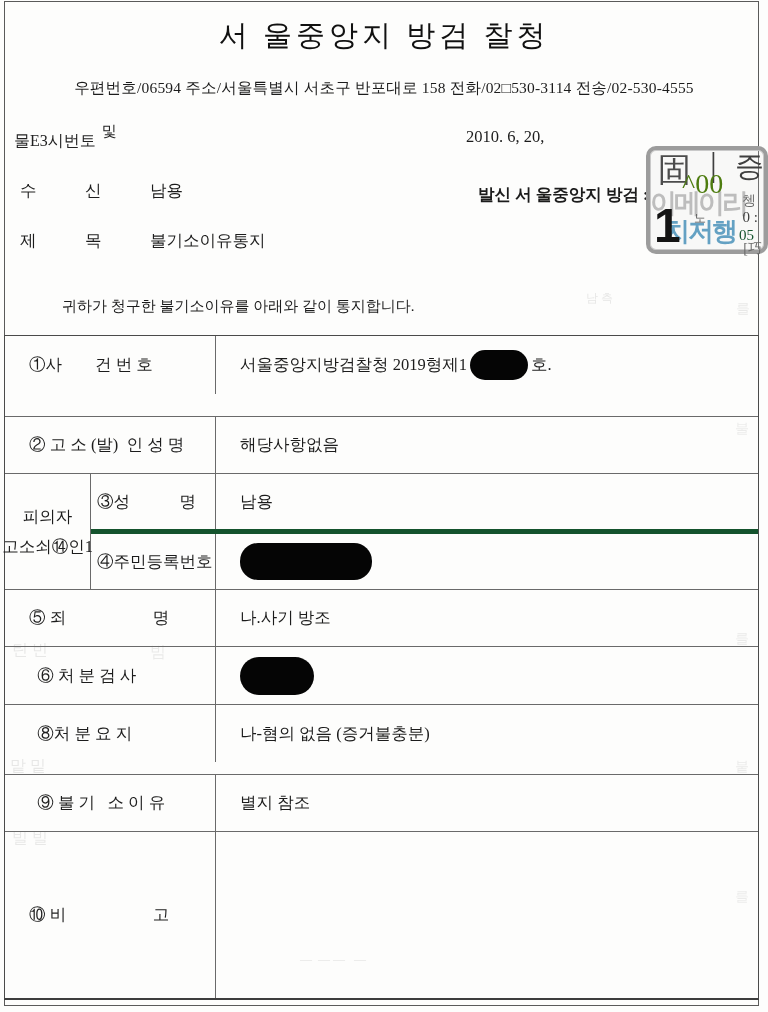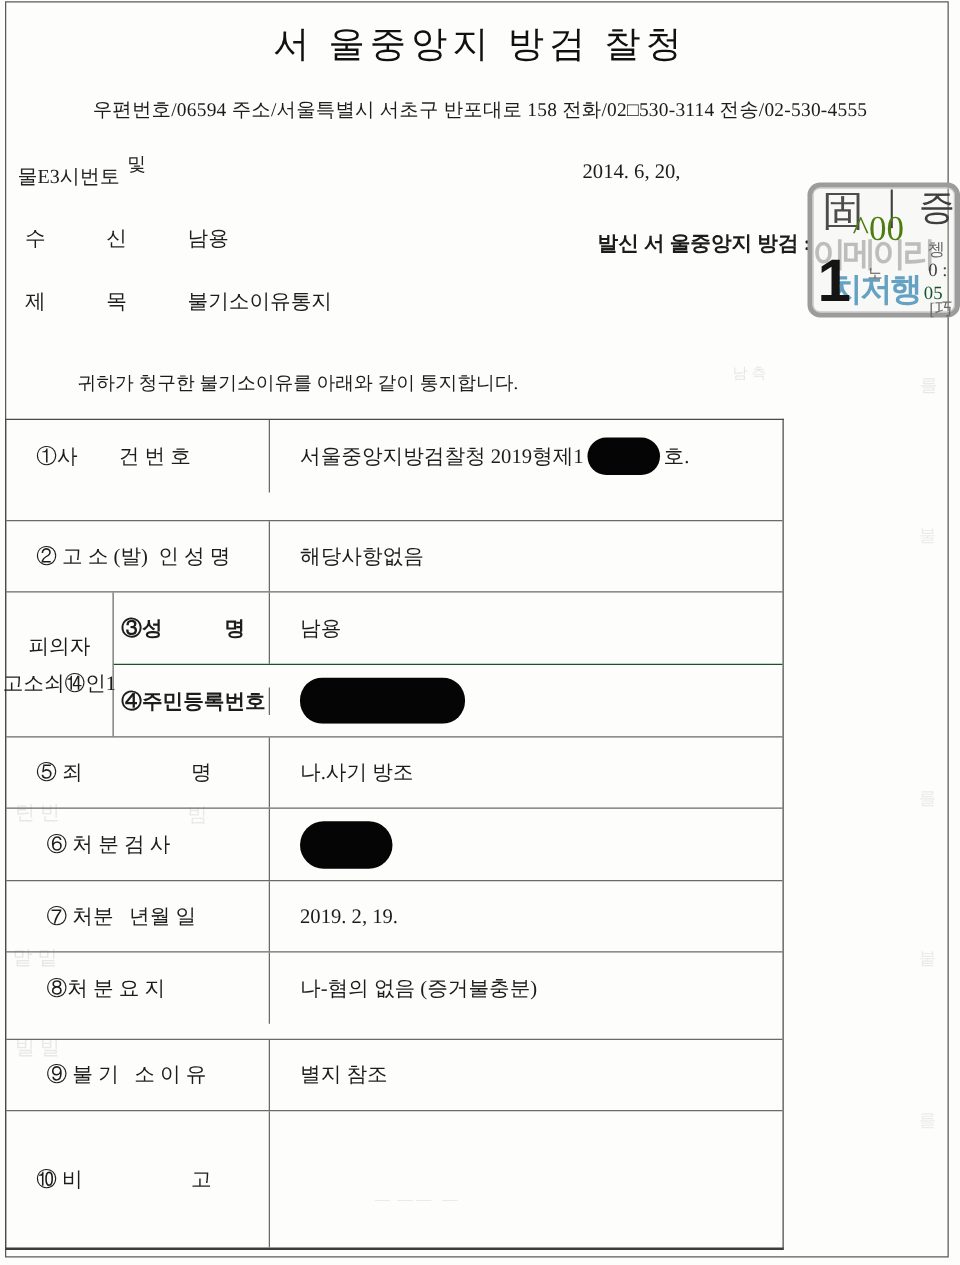--- a/index.html
+++ b/index.html
@@ -51,21 +51,21 @@
   .st-r4 { right:2px; top:92px; font-size:14px; color:#6a6a6a; }
   .st-big { left:4px; top:52px; font-size:48px; font-weight:bold; color:#141414;
             font-family:"Liberation Sans",sans-serif; }
   .st-seal1 { left:0px; top:40px; font-size:27px; font-weight:bold; letter-spacing:-3px;
               color:#9f9f9f; opacity:0.65; font-family:"Liberation Sans",sans-serif; }
   .st-seal2 { left:14px; top:68px; font-size:26px; font-weight:bold; letter-spacing:-2px;
               color:#0369a1; opacity:0.6; font-family:"Liberation Sans",sans-serif; }
 
   
   .doc-table {
-    position:absolute; left:4px; top:335px; width:623px; height:665px;
+    position:absolute; left:4px; top:335px; width:755px; height:665px;
     border:1.5px solid #4a4a4a; border-bottom:2.5px solid #3d3d3d;
     display:flex; flex-direction:column; font-size:16.5px;
   }
   .t-row { display:flex; flex:0 0 auto; border-top:1px solid #6a6a6a; }
   .t-row:first-child { border-top:none; }
   .t-label {
     width:211px; flex:0 0 211px; border-right:1px solid #6a6a6a;
     display:flex; align-items:center; padding-left:24px;
     white-space:pre; overflow:hidden;
   }
@@ -74,44 +74,44 @@
     white-space:pre; overflow:hidden;
   }
   .t-band { display:flex; flex:0 0 auto; border-top:1px solid #6a6a6a; }
   .t-group {
     width:86px; flex:0 0 86px; border-right:1px solid #6a6a6a;
     display:flex; flex-direction:column; align-items:center; justify-content:center;
     white-space:pre; overflow:visible; line-height:1.8;
   }
   .t-sub { flex:1; display:flex; flex-direction:column; }
   .t-subrow { flex:1; display:flex; }
-  .t-subrow + .t-subrow { border-top:1px solid #14532d;align-items:center; }
+  .t-subrow + .t-subrow { border-top:5px solid #14532d; }
   .t-sublabel {
     width:125px; flex:0 0 125px; border-right:1px solid #6a6a6a;
-    display:flex; align-items:center; padding-left:6px; white-space:pre; overflow:hidden;font-weight:bold;
+    display:flex; align-items:center; padding-left:6px; white-space:pre; overflow:hidden;
   }
   .redact { display:inline-block; background:#050505; vertical-align:middle; }
   .r-inline { width:58px; height:30px; border-radius:15px; margin:0 3px; }
   .r-jumin  { width:132px; height:37px; border-radius:18px; }
   .r-pros   { width:74px; height:38px; border-radius:19px; }
   .artifact { position:absolute; color:#707070; filter:blur(0.6px); pointer-events:none;
               white-space:pre; }
 </style>
 </head>
 <body>
 
 <div class="page">
   <div class="page-border"></div>
 
   <div class="title">서 울중앙지 방검 찰청</div>
   <div class="address">우편번호/06594 주소/서울특별시 서초구 반포대로 158 전화/02□530-3114 전송/02-530-4555</div>
 
   <div class="docno"><span>물E3시번토</span><span class="sup">및</span></div>
 
-  <div class="date-line">2014. 6, 20,</div>
+  <div class="date-line">2010. 6, 20,</div>
 
   <div class="meta-line" style="top:180px;">
     <span class="c1">수</span>
     <span class="c2">신</span>
     <span class="c3">남용</span>
   </div>
 
   <div class="sender-line">발신 서 울중앙지 방검 :</div>
 
   <div class="meta-line" style="top:230px;">
@@ -169,24 +169,20 @@
     <div class="t-row" style="height:57px;">
       <div class="t-label">⑤ 죄                     명</div>
       <div class="t-value">나.사기 방조</div>
     </div>
 
     <div class="t-row" style="height:58px;">
       <div class="t-label">  ⑥ 처 분 검 사</div>
       <div class="t-value"><span class="redact r-pros"></span></div>
     </div>
 
-    <div class="t-row" style="height:57px;">
-      <div class="t-label">  ⑦ 처분   년월 일</div>
-      <div class="t-value">2019. 2, 19.</div>
-    </div>
 
     <div class="t-row" style="height:58px;">
       <div class="t-label">  ⑧처 분 요 지</div>
       <div class="t-value">나-혐의 없음 (증거불충분)</div>
     </div>
 
     <div class="t-row" style="height:57px;margin-top:12px;">
       <div class="t-label">  ⑨ 불 기   소 이 유</div>
       <div class="t-value">별지 참조</div>
     </div>

